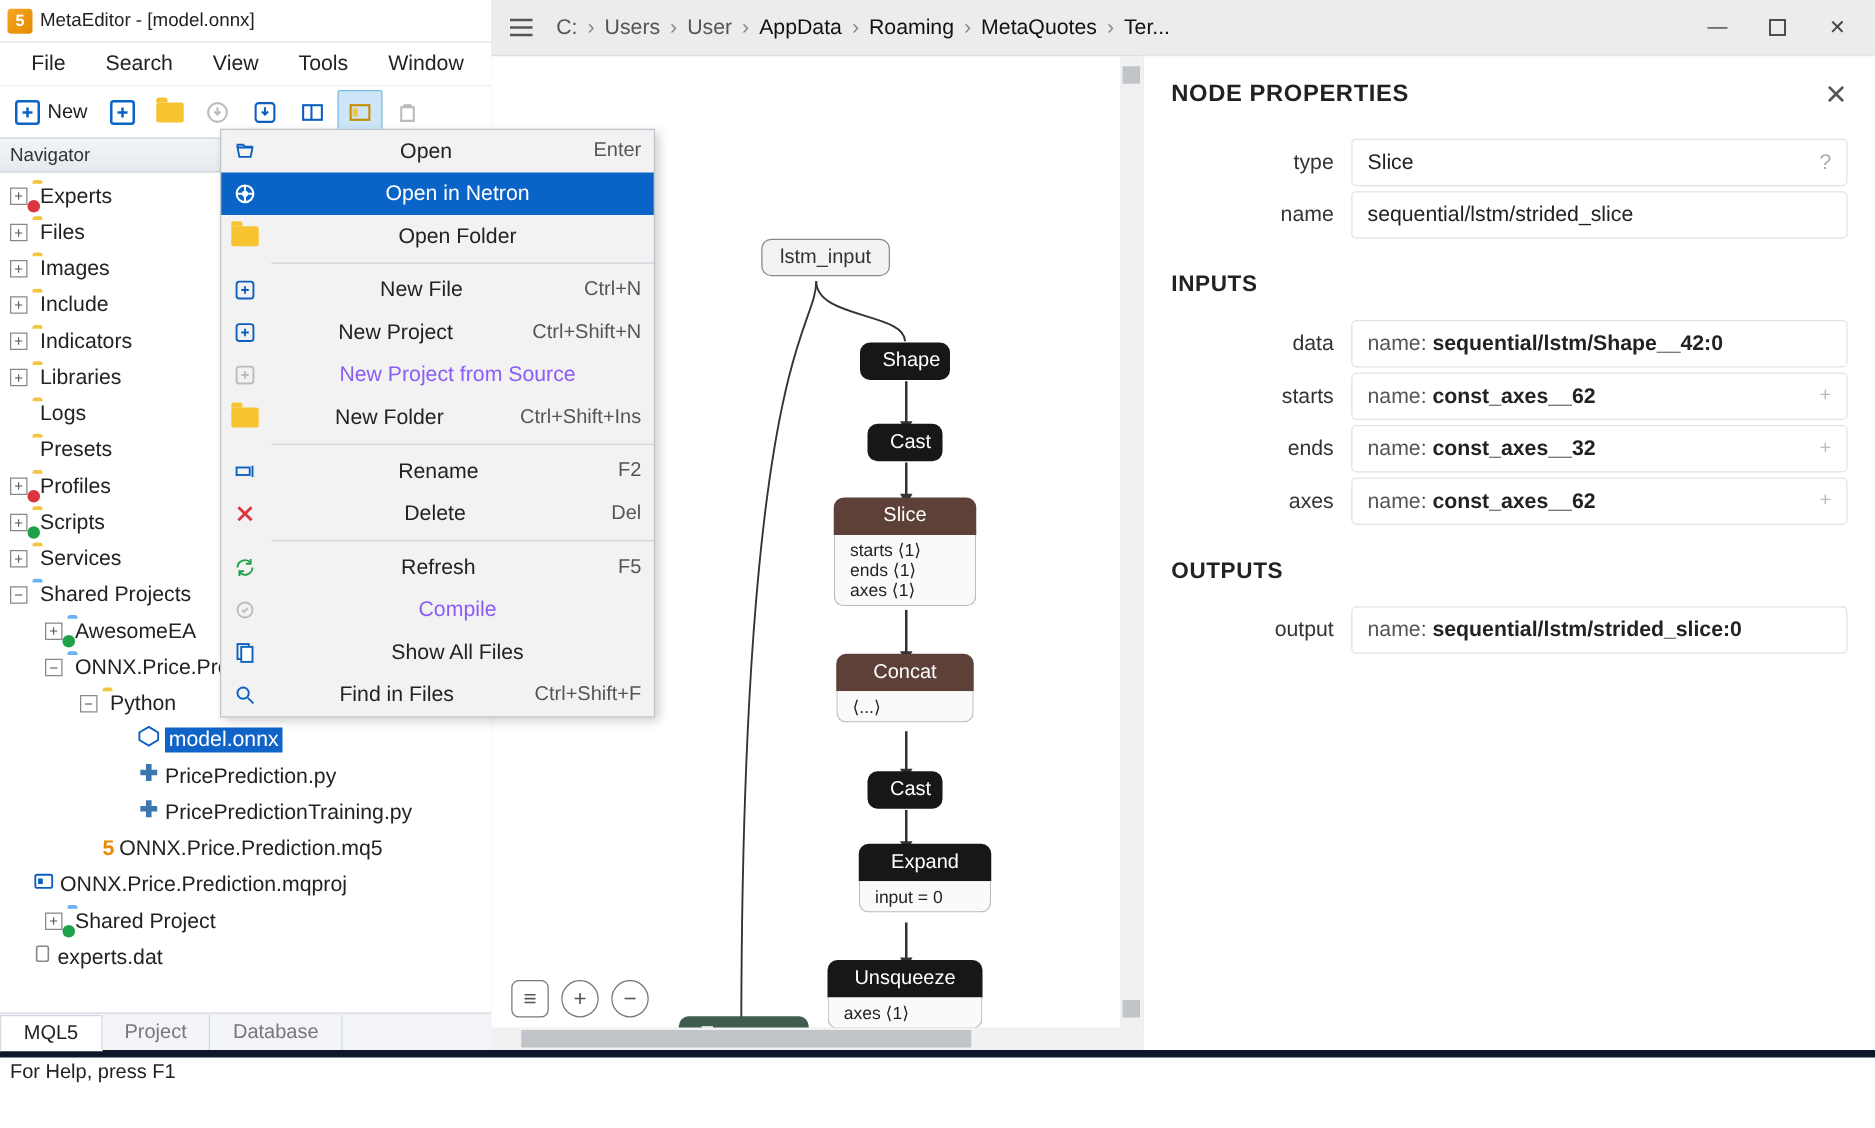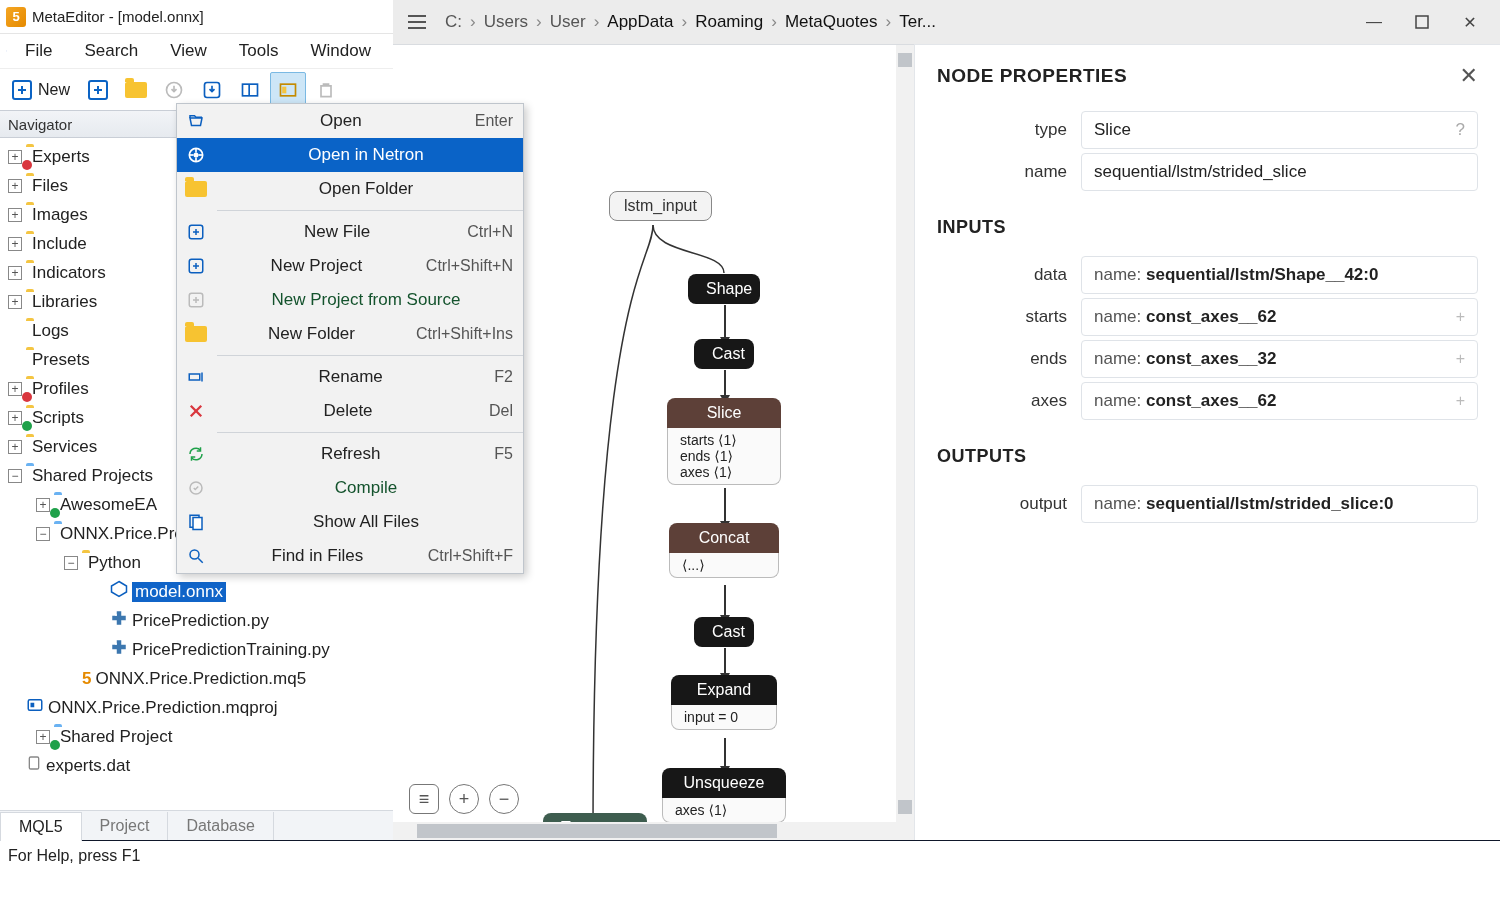--- a/index.html
+++ b/index.html
@@ -31,25 +31,25 @@
   .tree-folder::before{content:"";position:absolute;top:-3px;left:0;width:8px;height:3px;background:#f4c542;border-radius:2px 2px 0 0;}
   .tree-folder.blue{background:#6ab2f2;}
   .tree-folder.blue::before{background:#6ab2f2;}
   .badge-dot{position:absolute;bottom:-3px;right:-4px;width:10px;height:10px;border-radius:50%;}
   .badge-dot.red{background:#d9363e;}
   .badge-dot.green{background:#1fa14a;}
   .sel-text { background:#1064c8;color:#fff;padding:0 3px;}
   .tabs-row { height:30px;display:flex;align-items:center;border-top:1px solid #d5d9df;background:#f2f4f7;}
   .tab { padding:5px 18px;font-size:16px;color:#777;border-right:1px solid #d5d9df;}
   .tab.active{background:#fff;color:#222;border-top:1px solid #d5d9df;border-left:1px solid #d5d9df;border-right:1px solid #d5d9df;margin-bottom:-1px;}
-  .status-bar { height:30px;border-top:1px solid #0f172a;display:flex;align-items:center;padding:0 8px;font-size:16px;width:100%; }
+  .status-bar { height:30px;border-top:6px solid #0f172a;display:flex;align-items:center;padding:0 8px;font-size:16px;width:100%; }
   
   .context-menu { position:absolute; left:176px; top:103px; width:348px; background:#f2f2f2; border:1px solid #bfc5cc; box-shadow: 3px 3px 8px rgba(0,0,0,0.2); font-size:17px;text-align:center;}
   .cm-item { display:flex;align-items:center;height:34px;padding:0 10px 0 8px;gap:12px;}
-  .cm-item.dis{color:#14532d;}
+  .cm-item.dis{color:#8b5cf6;}
   .cm-item.hl{background:#0a63c7;color:#fff;}
   .cm-icon{width:22px;height:22px;display:flex;align-items:center;justify-content:center;}
   .cm-label{flex:1;}
   .cm-shortcut{color:#555;font-size:16px;}
   .cm-sep{height:1px;background:#d0d4d9;margin:4px 0 4px 40px;}
   
   .right-app{flex:1;display:flex;flex-direction:column;background:#ececec;}
   .r-title{height:44px;background:#ececec;display:flex;align-items:center;padding:0 6px;gap:6px;}
   .ham{width:36px;display:flex;flex-direction:column;gap:4px;align-items:center;justify-content:center;}
   .ham div{width:18px;height:2px;background:#555;}
@@ -356,21 +356,21 @@
             </div>
             <div class="node" style="left: 276px; top: 478px; width: 110px;">
               <div class="node-head" style="background:#5d4038">Concat</div>
               <div class="node-body">
                 <div>⟨...⟩</div>
               </div>
             </div>
             <div class="node" style="left: 301px; top: 572px; width: 60px;">
               <div class="node-simple" style="background:#171717">Cast</div>
             </div>
-            <div class="node" style="left: 278px; top: 630px; width: 106px;">
+            <div class="node" style="left: 294px; top: 630px; width: 106px;">
               <div class="node-head" style="background:#171717">Expand</div>
               <div class="node-body">
                 <div>input = 0</div>
               </div>
             </div>
             <div class="node" style="left: 269px; top: 723px; width: 124px;">
               <div class="node-head" style="background:#171717">Unsqueeze</div>
               <div class="node-body">
                 <div>axes  ⟨1⟩</div>
               </div>

